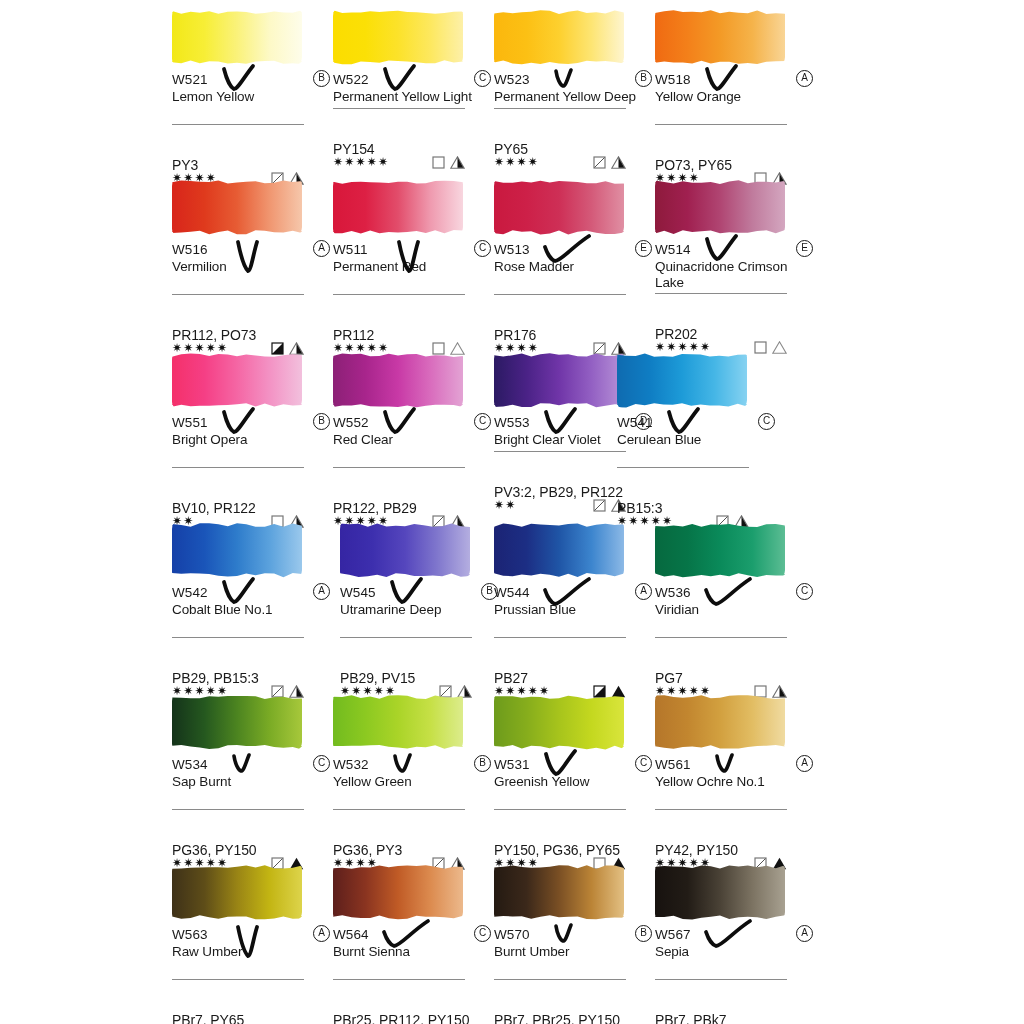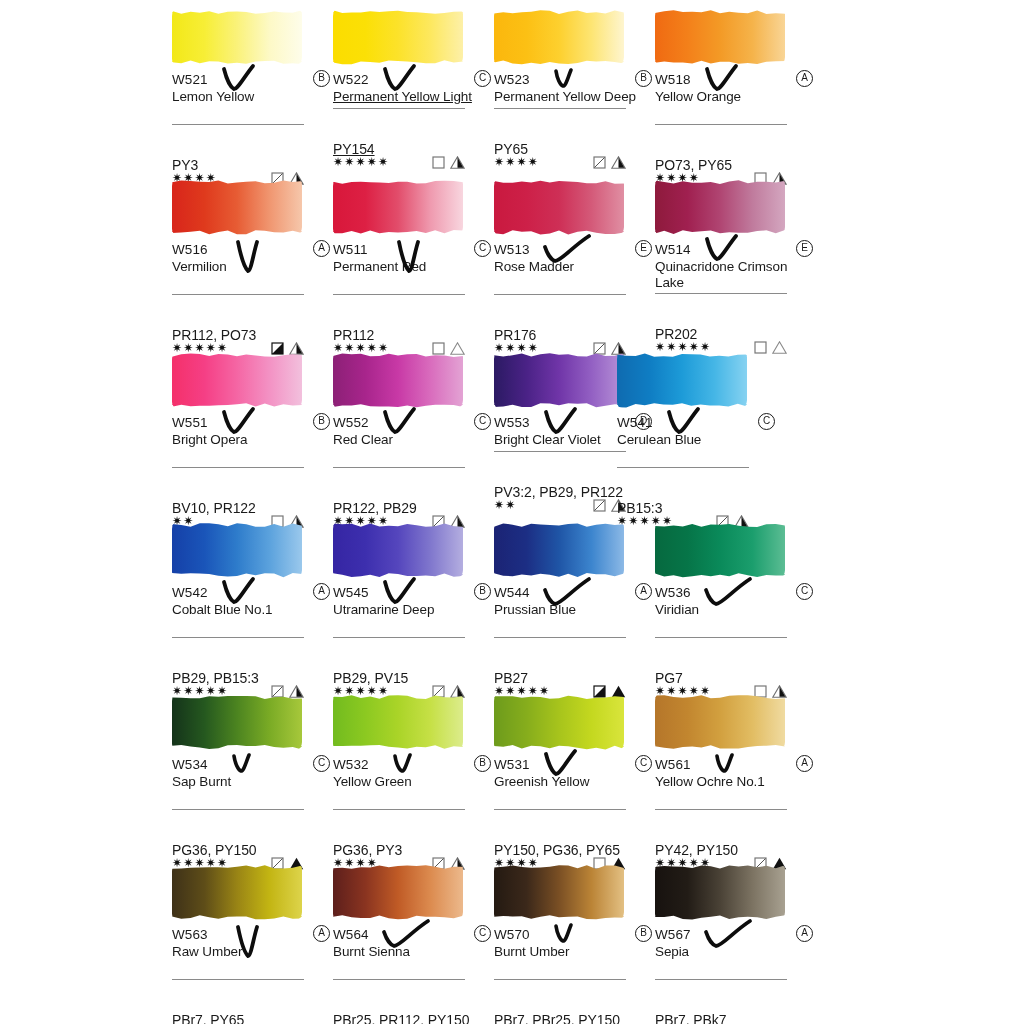--- a/index.html
+++ b/index.html
@@ -162,21 +162,21 @@
             </svg>
           </span>
         </div>
       </div>
       <div class="check" style="left: 48px; top: 58px;">
         <svg width="42" height="32" viewBox="0 0 42 32">
       <path d="M4 6 C6 14, 10 24, 14 26 C18 26, 24 14, 33 3" fill="none" stroke="#0d0d0d" stroke-width="3.8" stroke-linecap="round"></path>
         </svg>
       </div>
     </div>
-    <div class="swatch-cell" style="left: 333px; top: 5px; text-decoration: underline;">
+    <div class="swatch-cell" style="left: 333px; top: 5px;">
       <div class="paint-wrap">
         <div class="paint" style="background: linear-gradient(to right, rgb(251, 221, 0) 0%, rgb(251, 224, 6) 25%, rgb(252, 226, 42) 50%, rgb(253, 232, 95) 75%, rgb(253, 240, 168) 100%); clip-path: polygon(0% 2.4%, 7.1% 7.1%, 14.3% 6.2%, 21.4% 6.2%, 28.6% 4.2%, 35.7% 5.4%, 42.9% 4%, 50% 3.3%, 57.1% 5.3%, 64.3% 5.7%, 71.4% 7.1%, 78.6% 8.6%, 85.7% 7.2%, 92.9% 4.8%, 100% 4.3%, 100% 93.7%, 92.9% 95.7%, 85.7% 91.3%, 78.6% 96.9%, 71.4% 96.8%, 64.3% 95%, 57.1% 93.9%, 50% 92.7%, 42.9% 92%, 35.7% 96%, 28.6% 94.8%, 21.4% 93.7%, 14.3% 98.5%, 7.1% 98.5%, 0% 95.4%);"></div>
       </div>
       <div class="row-code"><span class="code">W522</span><span class="series-badge">C</span></div>
       <div class="name">Permanent Yellow Light</div>
       <div style="height: 0px;"></div>
       <hr class="hr">
       <div class="pigment">PY154</div>
       <div class="bottom-row">
         <div class="stars">✷✷✷✷✷</div>
@@ -539,21 +539,21 @@
             </svg>
           </span>
         </div>
       </div>
       <div class="check" style="left: 48px; top: 58px;">
         <svg width="42" height="32" viewBox="0 0 42 32">
       <path d="M4 6 C6 14, 10 24, 14 26 C18 26, 24 14, 33 3" fill="none" stroke="#0d0d0d" stroke-width="3.8" stroke-linecap="round"></path>
         </svg>
       </div>
     </div>
-    <div class="swatch-cell" style="left: 333px; top: 518px;">
+    <div class="swatch-cell" style="left: 340px; top: 518px;">
       <div class="paint-wrap">
         <div class="paint" style="background: linear-gradient(to right, rgb(53, 37, 163) 0%, rgb(61, 47, 174) 25%, rgb(85, 70, 189) 50%, rgb(128, 119, 205) 75%, rgb(180, 174, 224) 100%); clip-path: polygon(0% 2.6%, 7.1% 3.9%, 14.3% 3.3%, 21.4% 8.7%, 28.6% 2.5%, 35.7% 7.9%, 42.9% 6.5%, 50% 7.7%, 57.1% 3.7%, 64.3% 5.8%, 71.4% 8.4%, 78.6% 7.8%, 85.7% 2.5%, 92.9% 7.6%, 100% 8.8%, 100% 96.3%, 92.9% 97.9%, 85.7% 92%, 78.6% 96.8%, 71.4% 95.4%, 64.3% 96.5%, 57.1% 96.3%, 50% 93%, 42.9% 91.7%, 35.7% 98.3%, 28.6% 94.1%, 21.4% 96.9%, 14.3% 98%, 7.1% 94.2%, 0% 91.4%);"></div>
       </div>
       <div class="row-code"><span class="code">W545</span><span class="series-badge">B</span></div>
       <div class="name">Utramarine Deep</div>
       <div style="height: 16px;"></div>
       <hr class="hr">
       <div class="pigment">PB29, PV15</div>
       <div class="bottom-row">
         <div class="stars">✷✷✷✷✷</div>

